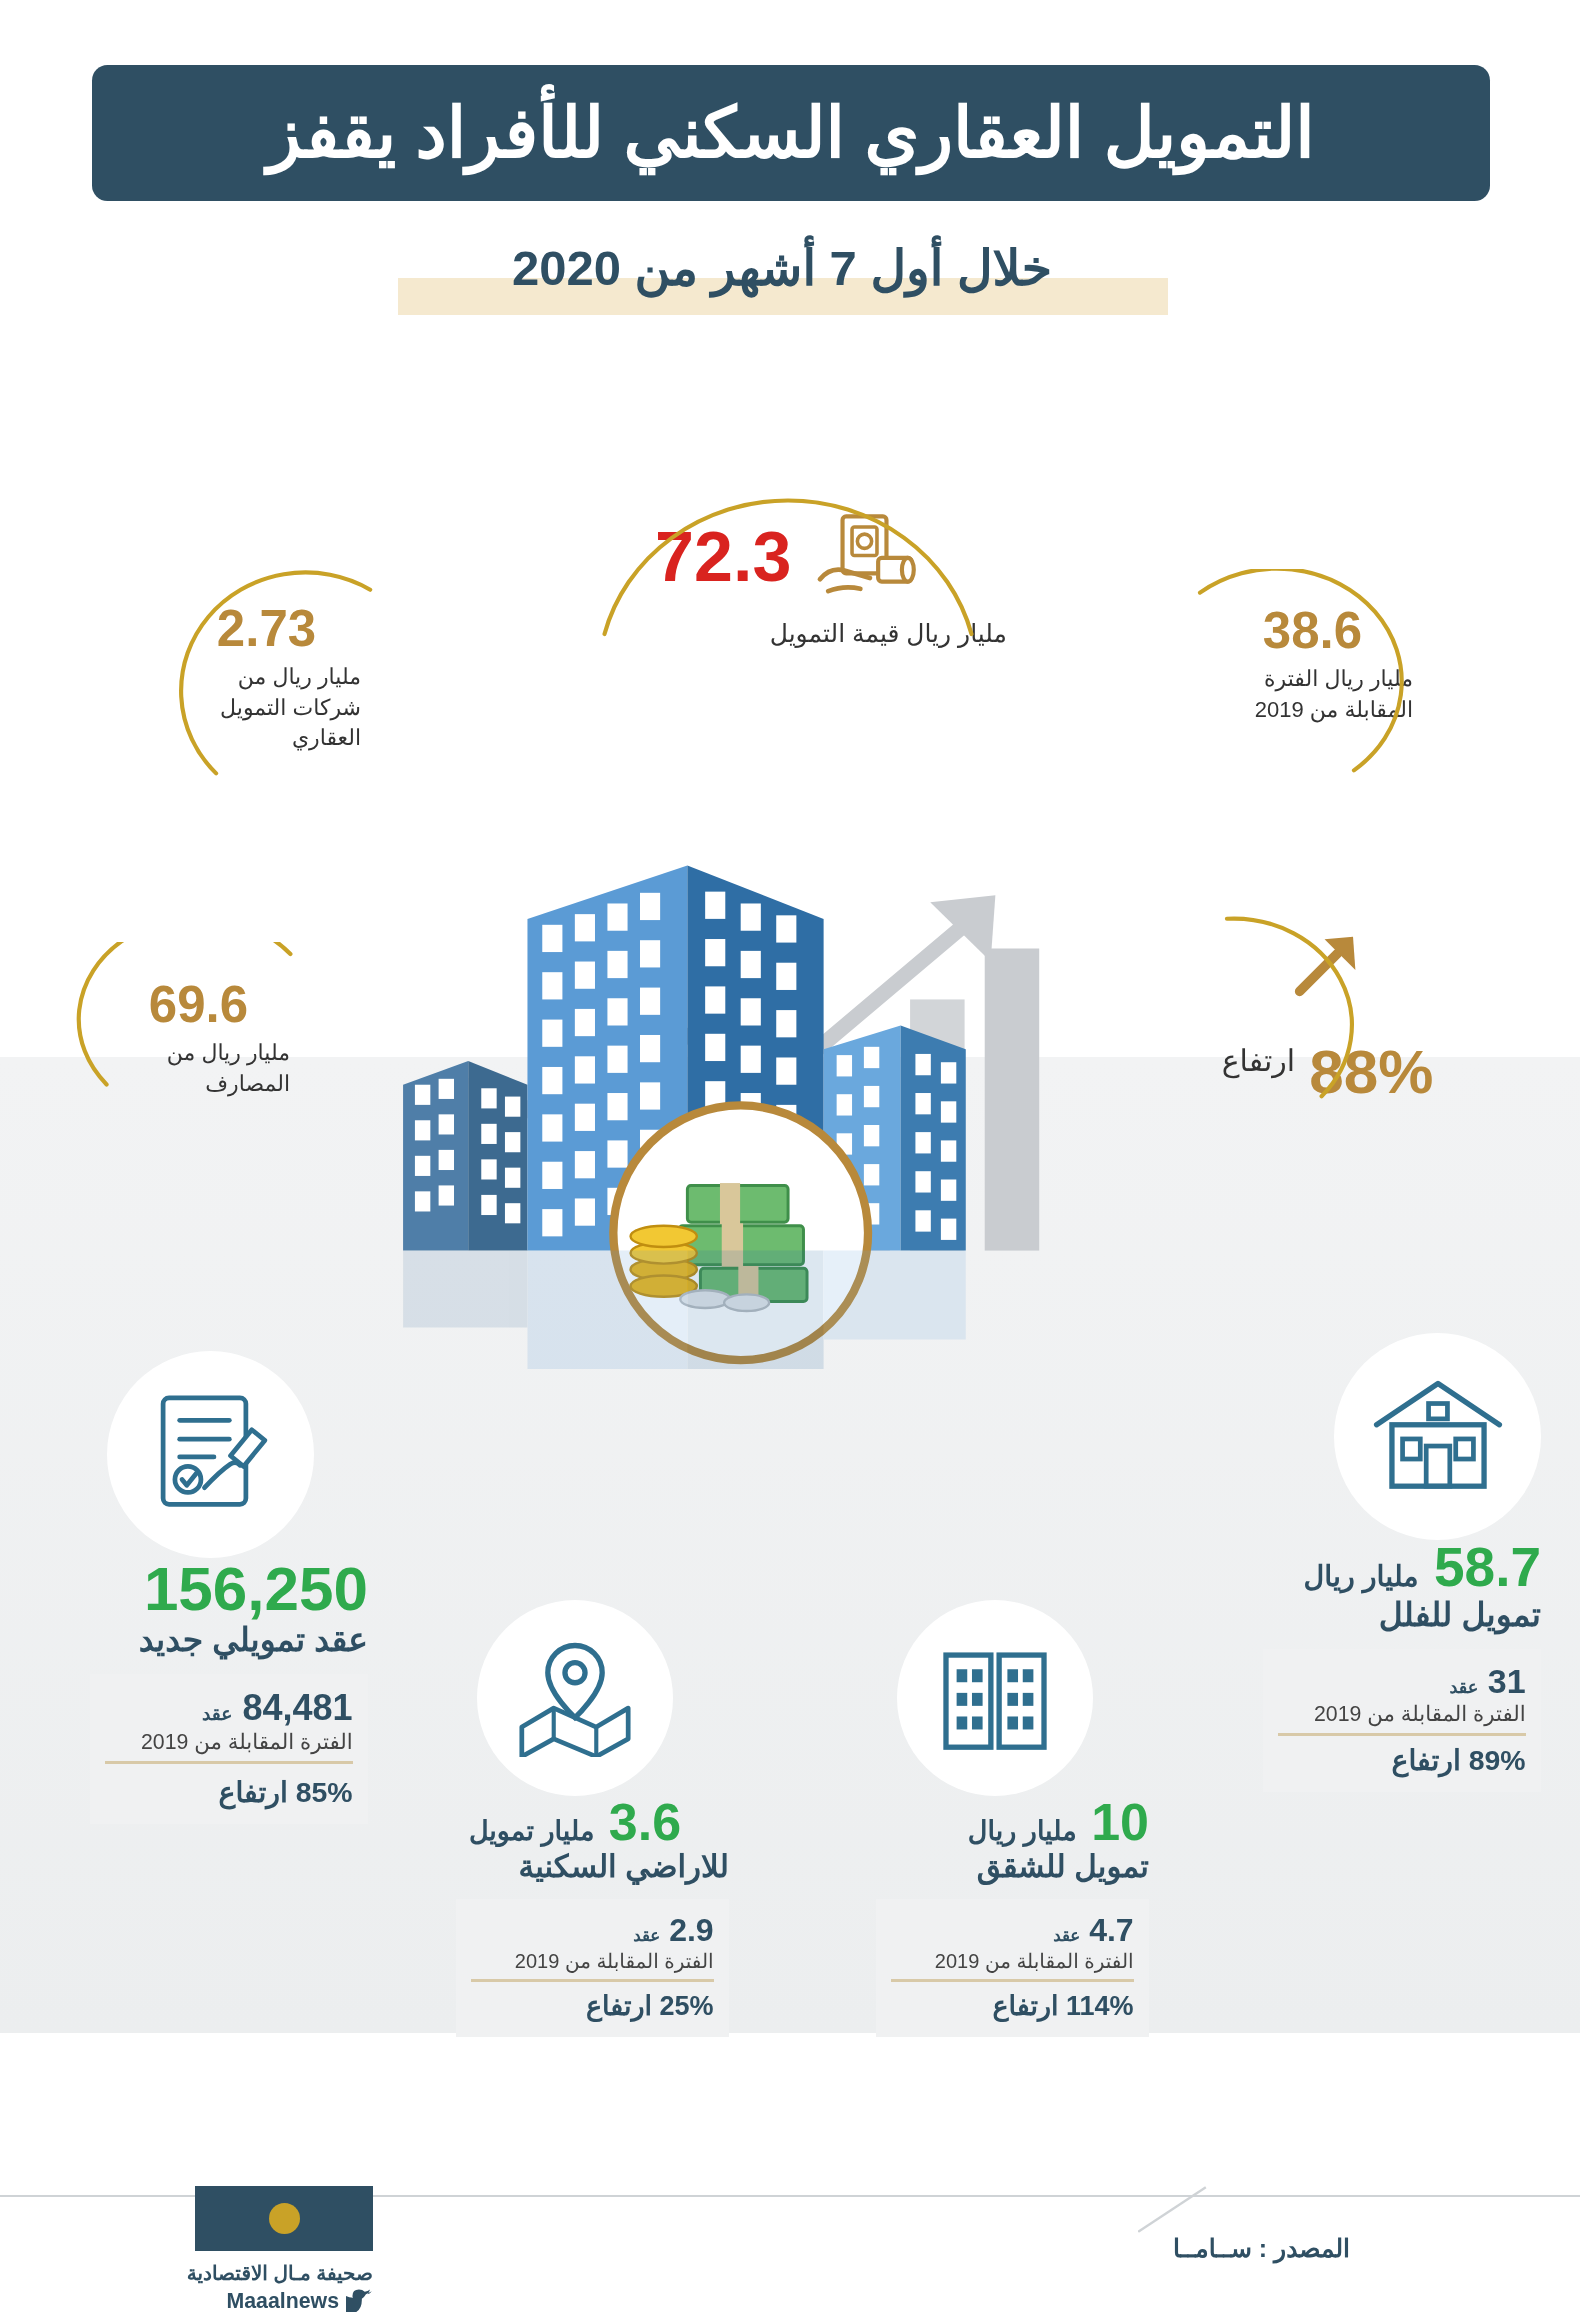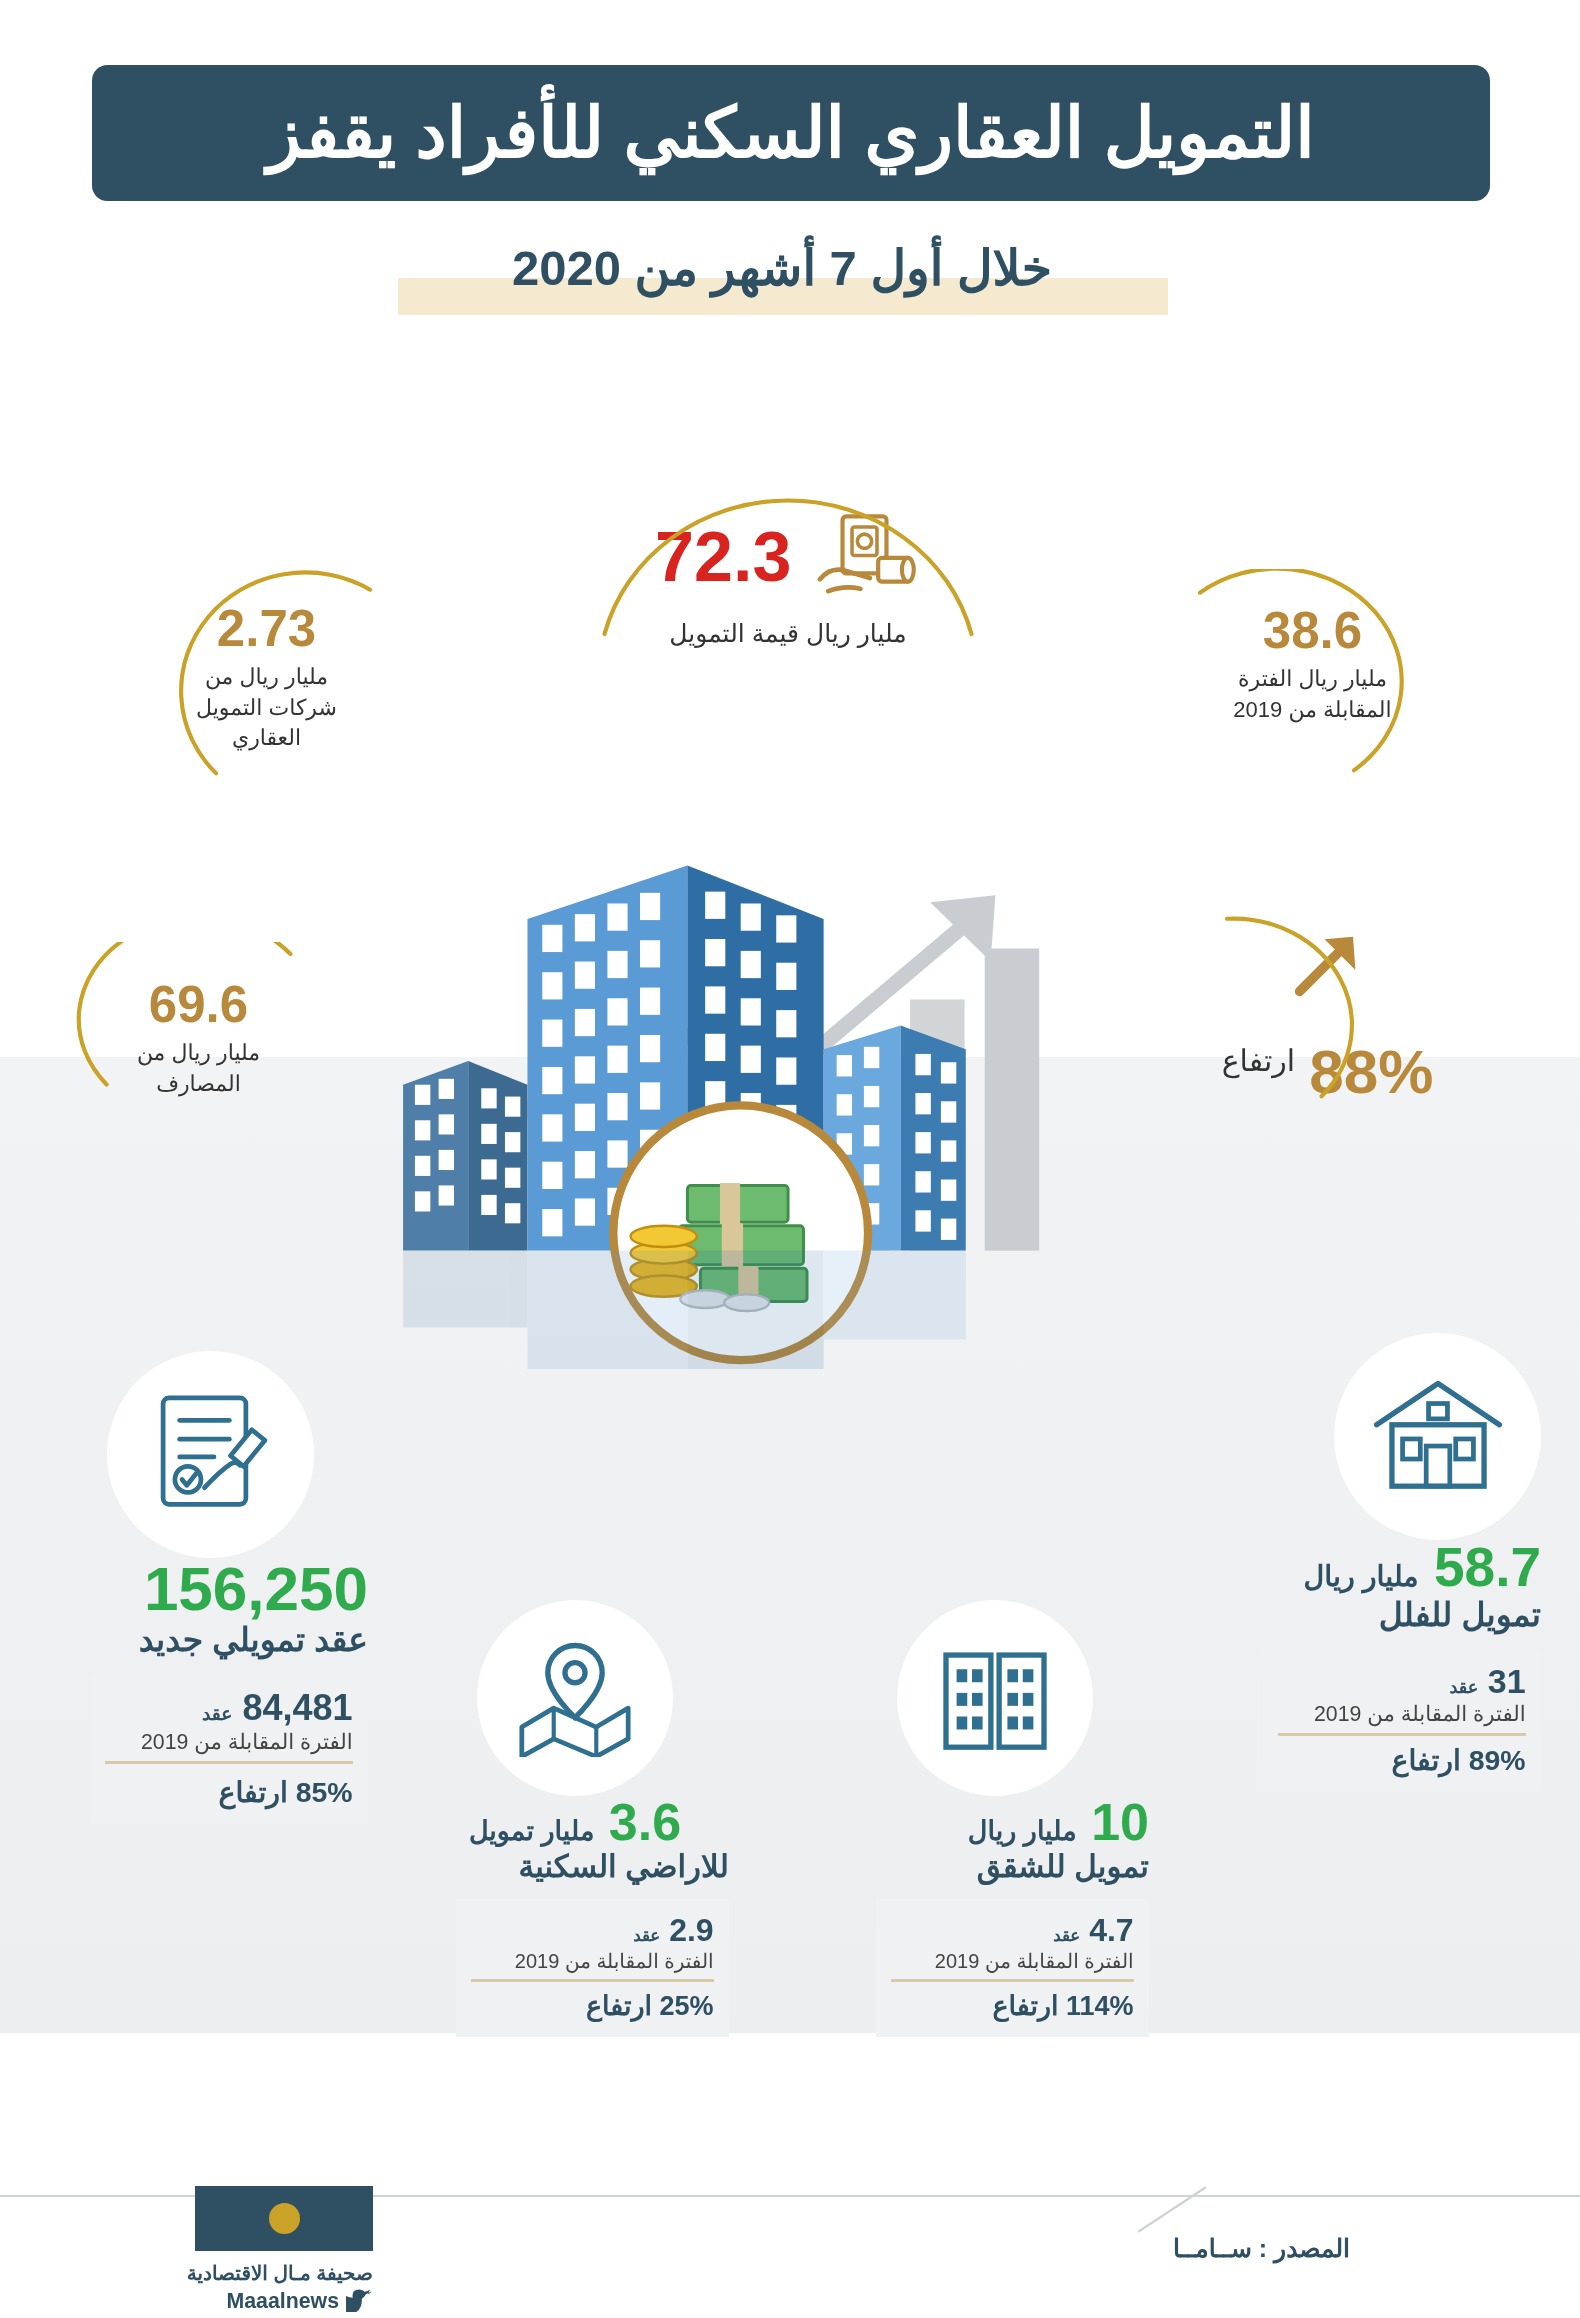--- a/index.html
+++ b/index.html
@@ -60,21 +60,21 @@
     font-weight: bold;
     color: #b8893b;
     line-height: 1;
     text-align: center;
   }
   .arc-num.red { color: #d9231f; font-size: 70px; }
   .arc-sub {
     font-size: 22px;
     color: #333333;
     line-height: 1.38;
-    text-align: center;
+    text-align: right;
     margin-top: 8.3px;
   }
   .arc-svg { position: absolute; top: 0; left: 0; pointer-events: none; }
 
   
   #block-total { top: 474px; left: 569px; width: 438px; height: 178px; }
   #block-total .row { display: flex; align-items: center; justify-content: center; gap: 16.6px; }
   #block-total .arc-sub { font-size: 25px; margin-top: 10.7px; }
 
   

